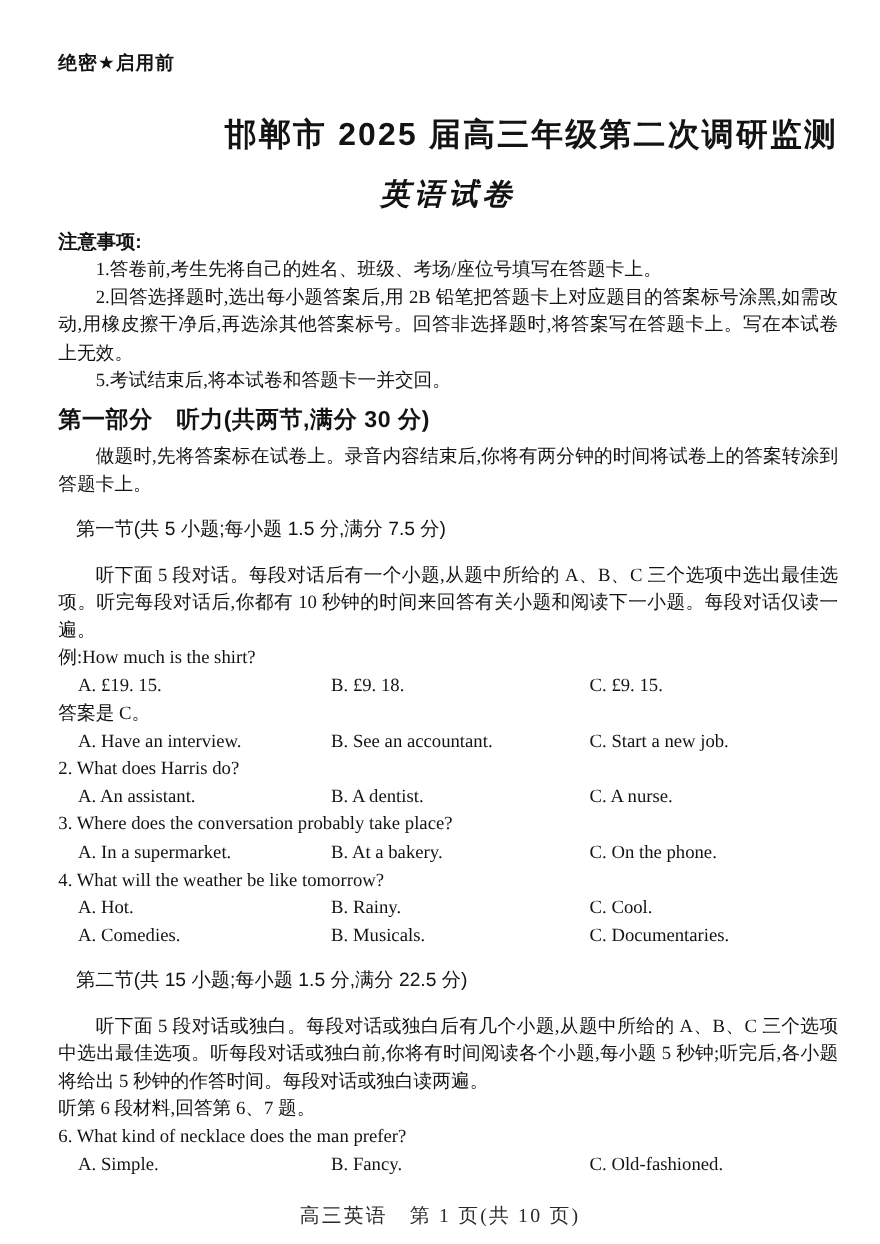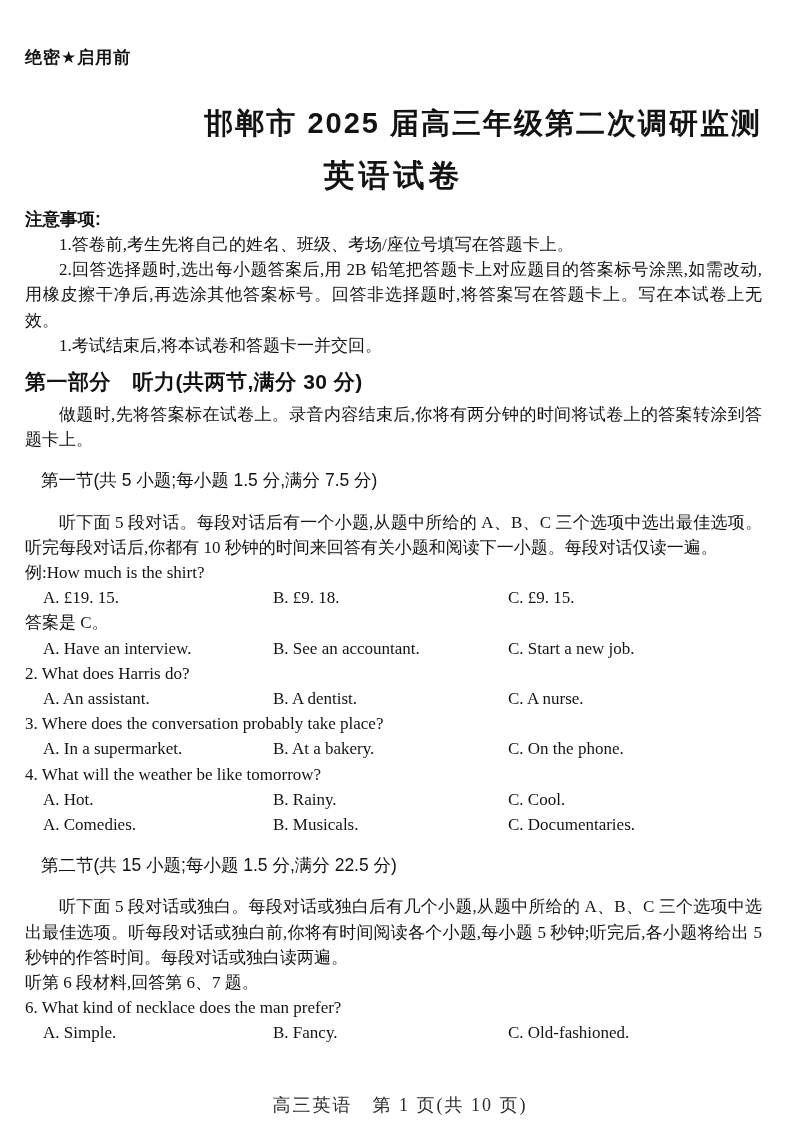--- a/index.html
+++ b/index.html
@@ -5,38 +5,38 @@
   html,body{margin:0;padding:0;background:#ffffff;}
   body{
     width:800px;height:1131px;
     font-family:"Liberation Serif","DejaVu Serif",serif;
     font-size:17px;color:#131313;
     -webkit-font-smoothing:antialiased;
     position:relative;overflow:hidden;
   }
   .page{
     box-sizing:border-box;
-    padding:46px 38px 0 25px;
+    padding:46px 38px 0 53px;
     position:relative;height:100%;
   }
   .secrecy{
     font-family:"Liberation Sans","DejaVu Sans",sans-serif;
     font-weight:bold;font-size:17px;letter-spacing:1px;
   }
   .title{
     text-align:right;
     font-family:"Liberation Sans","DejaVu Sans",sans-serif;
     font-weight:bold;font-size:29px;letter-spacing:2px;
     margin:34px 0 0 0;line-height:40px;
   }
   .subtitle{
     text-align:center;
     font-family:"Liberation Sans","DejaVu Sans",sans-serif;
-    font-weight:bold;font-size:31px;letter-spacing:4px;
-    margin:12px 0 0 0;line-height:42px;
+    font-weight:bold;font-size:27px;letter-spacing:4px;
+    margin:12px 0 0 0;line-height:42px;font-style:italic;
   }
   .name-row{
     display:flex;justify-content:flex-end;
     margin-top:16px;padding-right:34px;
     font-size:17px;line-height:24px;
   }
   .name-row .field{white-space:nowrap;}
   .name-row .field + .field{margin-left:32px;}
   .blank{
     display:inline-block;width:106px;height:1px;
@@ -82,21 +82,21 @@
 
   <div class="secrecy">绝密★启用前</div>
 
   <h1 class="title">邯郸市 2025 届高三年级第二次调研监测</h1>
   <h2 class="subtitle">英语试卷</h2>
 
 
   <div class="notes-heading">注意事项:</div>
   <p class="para">1.答卷前,考生先将自己的姓名、班级、考场/座位号填写在答题卡上。</p>
   <p class="para">2.回答选择题时,选出每小题答案后,用 2B 铅笔把答题卡上对应题目的答案标号涂黑,如需改动,用橡皮擦干净后,再选涂其他答案标号。回答非选择题时,将答案写在答题卡上。写在本试卷上无效。</p>
-  <p class="para">1.考试结束后,将本试卷和答题卡一并交回。</p>
+  <p class="para">5.考试结束后,将本试卷和答题卡一并交回。</p>
 
   <div class="part-heading">第一部分　听力(共两节,满分 30 分)</div>
   <p class="para">做题时,先将答案标在试卷上。录音内容结束后,你将有两分钟的时间将试卷上的答案转涂到答题卡上。</p>
 
   <div class="sec-heading">第一节(共 5 小题;每小题 1.5 分,满分 7.5 分)</div>
   <p class="para">听下面 5 段对话。每段对话后有一个小题,从题中所给的 A、B、C 三个选项中选出最佳选项。听完每段对话后,你都有 10 秒钟的时间来回答有关小题和阅读下一小题。每段对话仅读一遍。</p>
 
   <p class="q">例:How much is the shirt?</p>
   <div class="opts">
     <span>A. £19. 15.</span>

